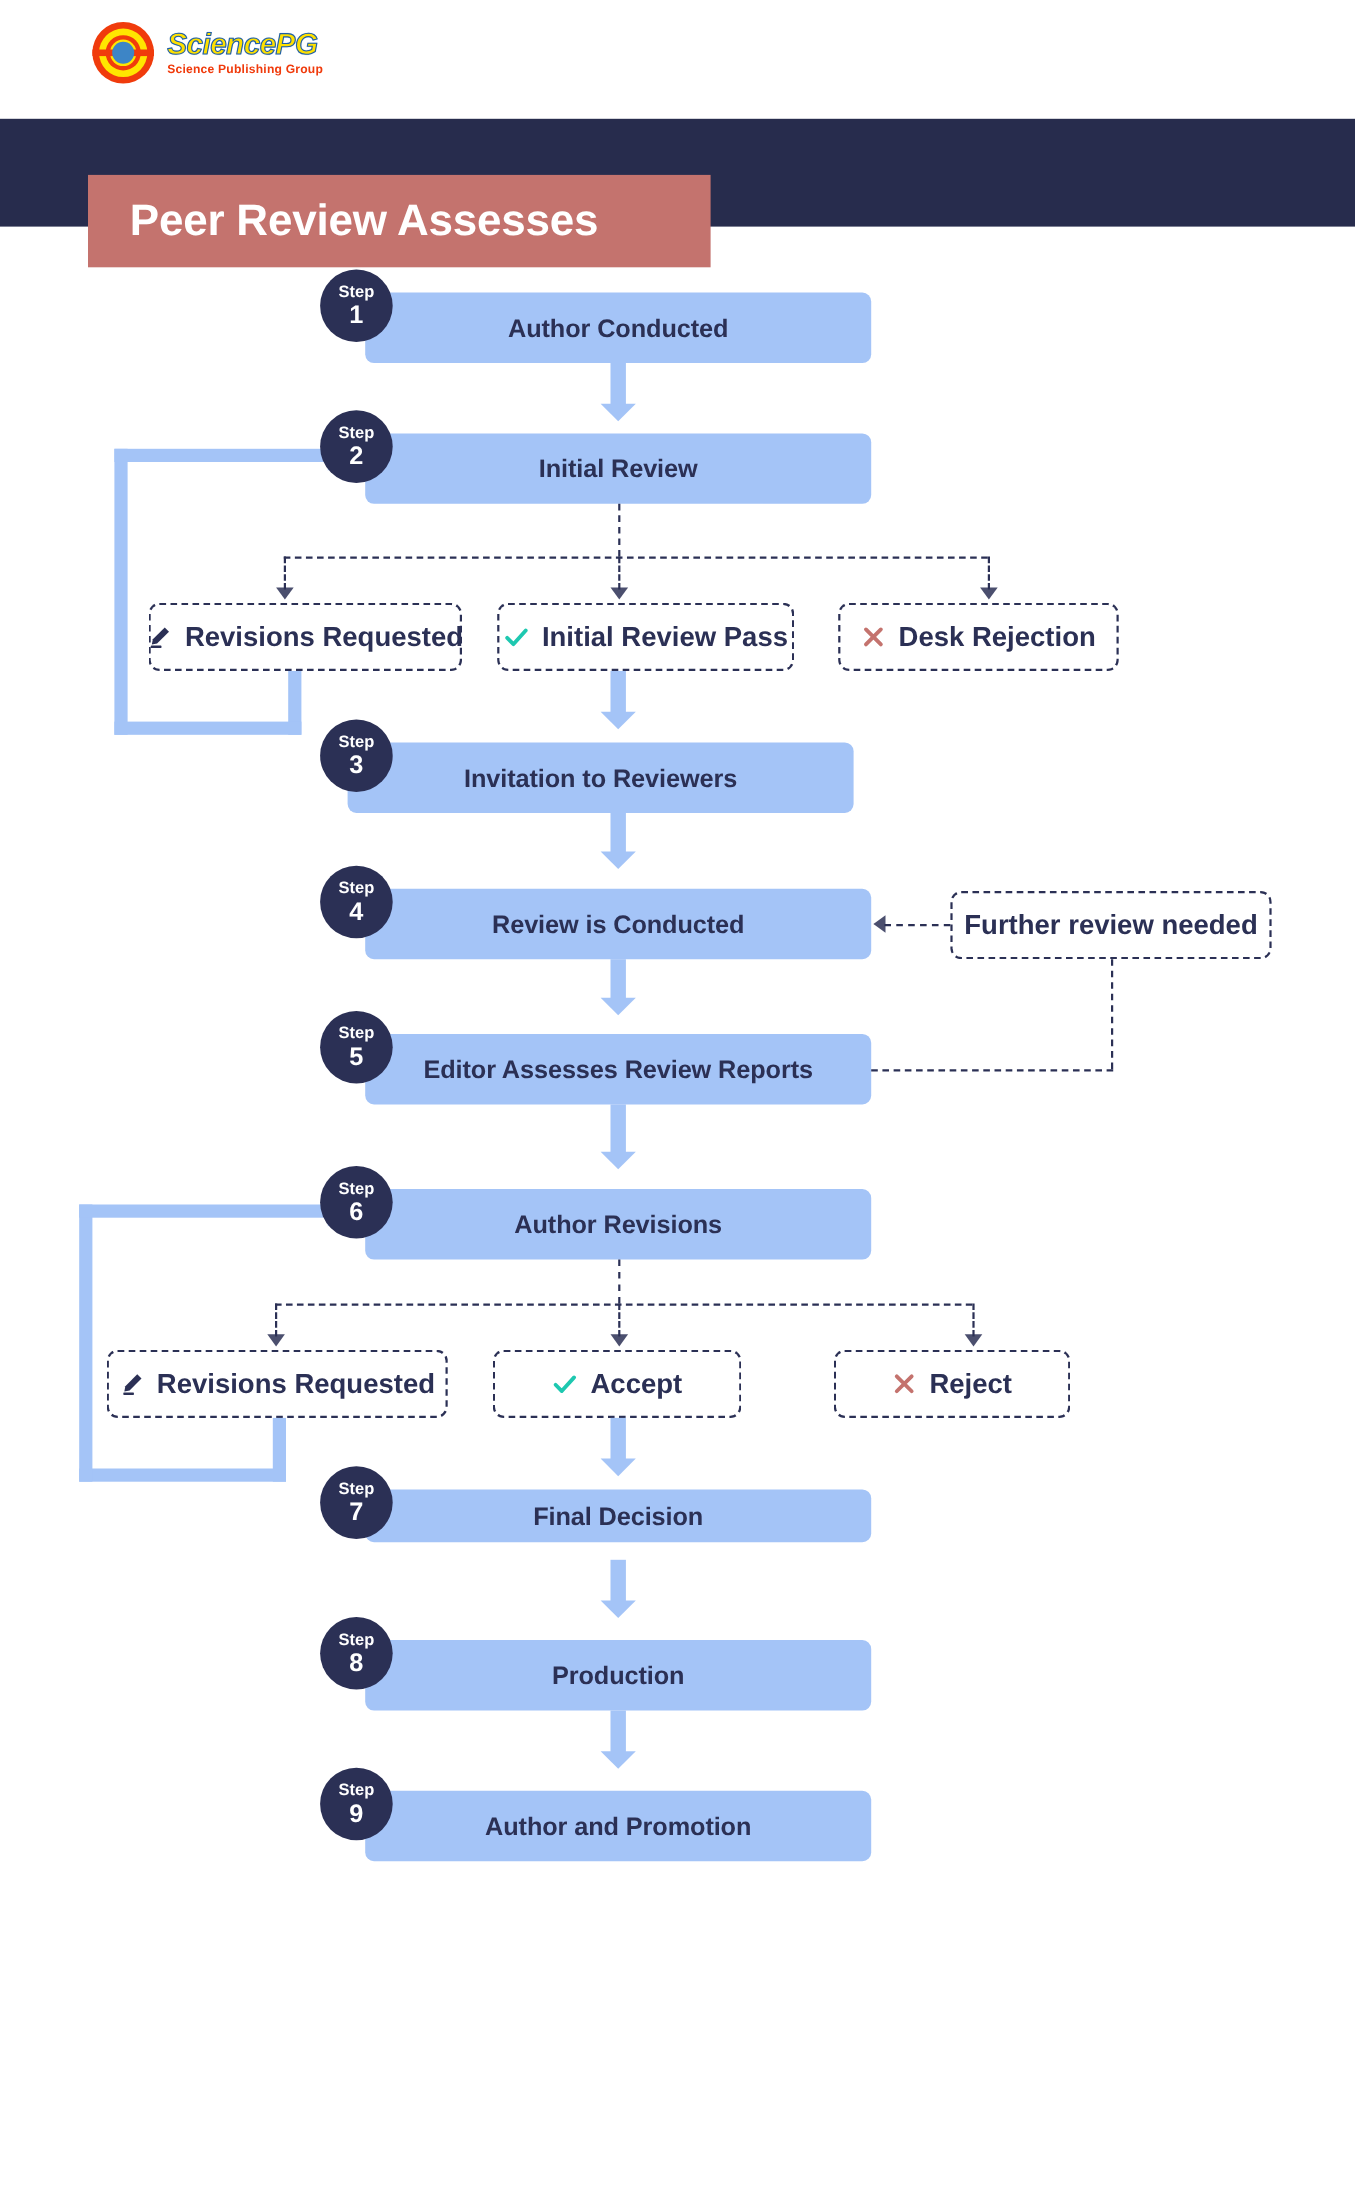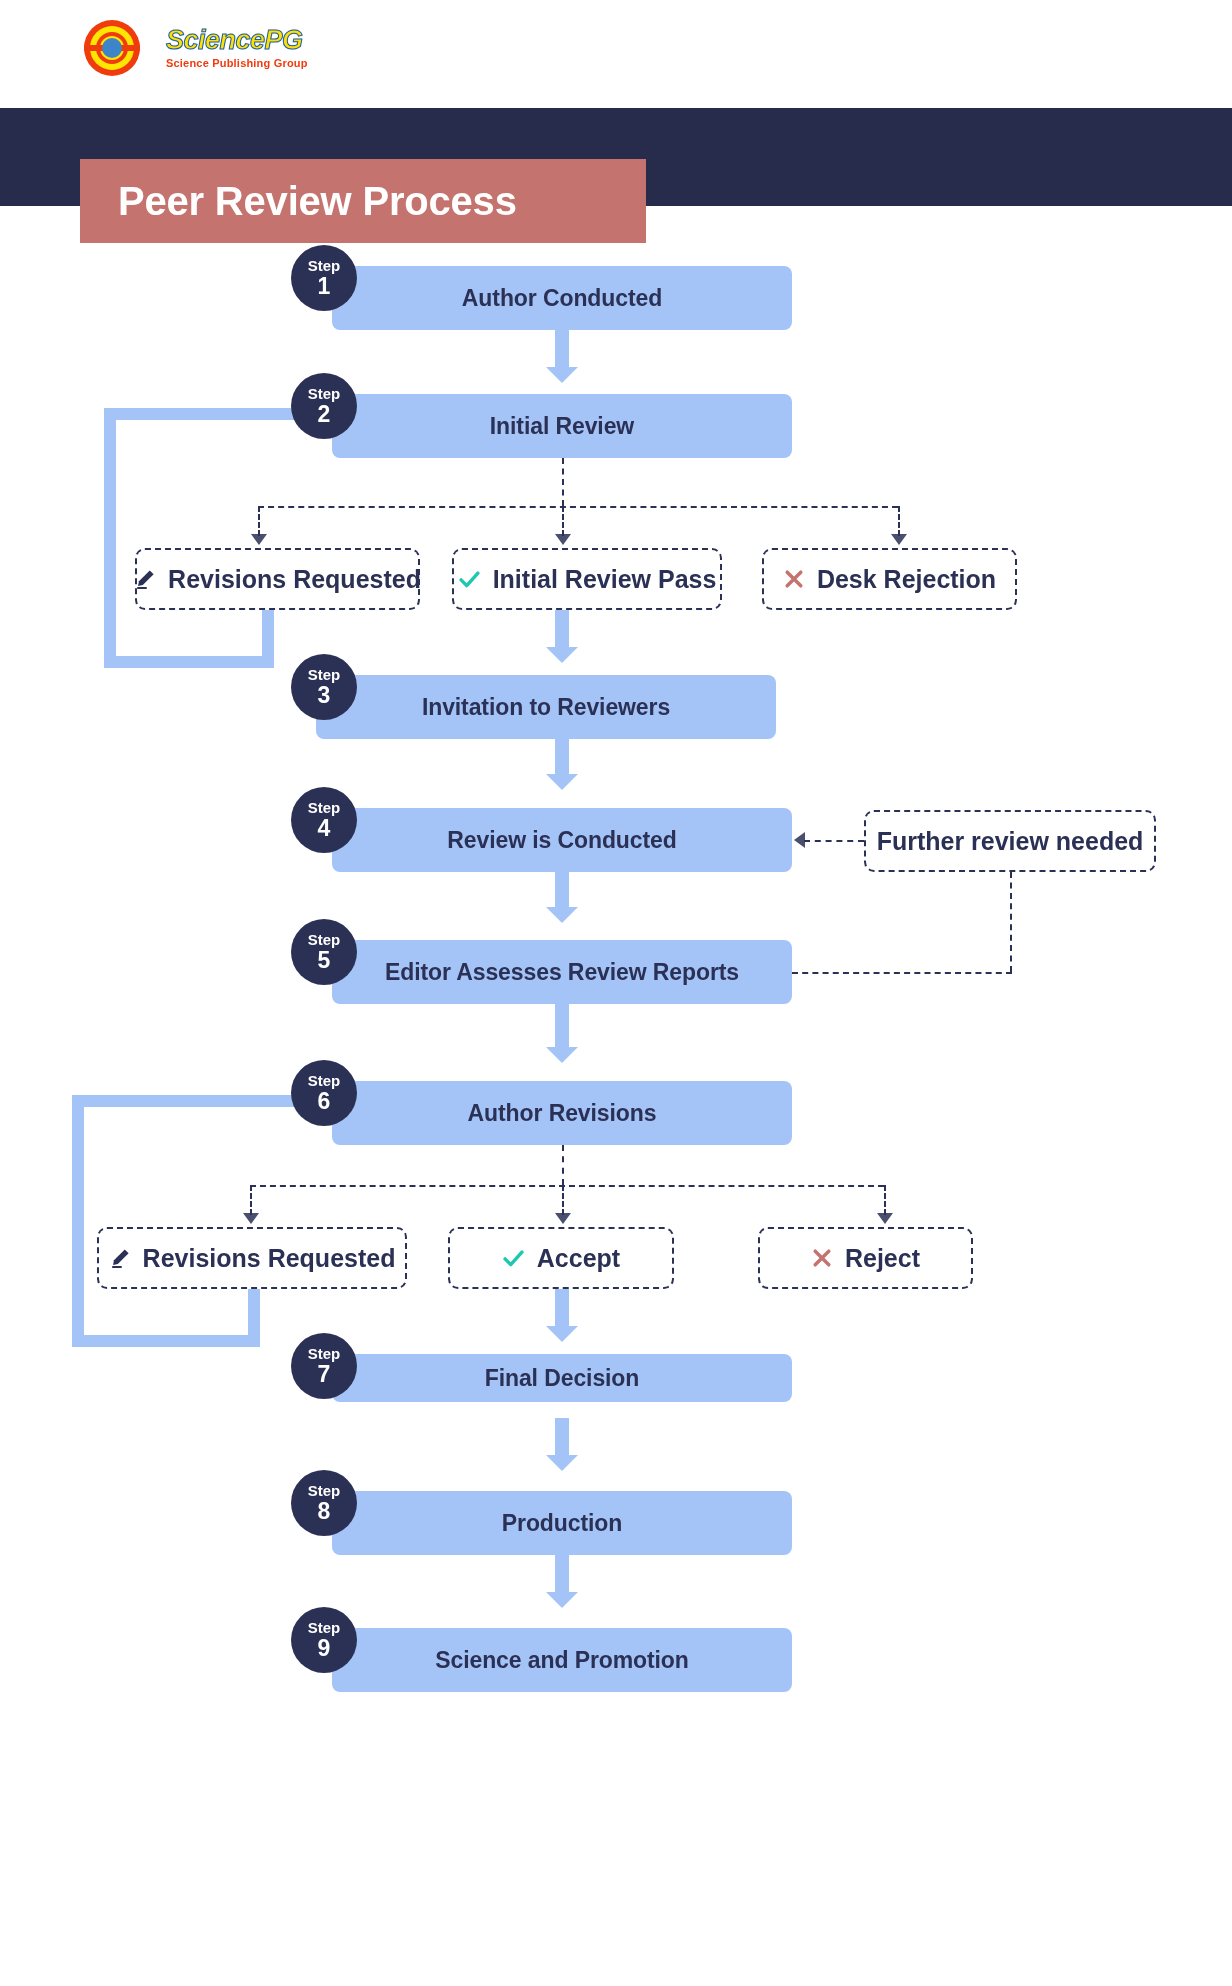--- a/index.html
+++ b/index.html
@@ -24,21 +24,21 @@
     position: absolute;
     left: 0; top: 0;
     width: 1232px; height: 108px;
     background: #ffffff;
   }
   .logo-wrap {
     position: absolute;
     left: 84px; top: 20px;
     display: flex;
     align-items: center;
-    gap: 26px;
+    gap: 12px;
   }
   .logo-mark {
     position: relative;
     width: 56px; height: 56px;
     border-radius: 50%;
     background: #f03b0c;
     flex: 0 0 auto;
   }
   .logo-mark .ring-y1 {
     position: absolute; left: 6px; top: 6px;
@@ -258,21 +258,21 @@
       </div>
       <div class="logo-text">
         <div class="logo-title">SciencePG</div>
         <div class="logo-sub">Science Publishing Group</div>
       </div>
     </div>
   </div>
 
   <div class="header-band"></div>
   <div class="title-plate">
-    <div class="page-title">Peer Review Process</div>
+    <div class="page-title">Peer Review Assesses</div>
   </div>
 
   <div class="canvas">
 
     <div class="node" style="left:332px; top:60px; width:460px; height:64px;">
       <span class="node-label">Author Conducted</span>
     </div>
     <div class="badge" style="left:291px; top:39px;">
       <span class="b-step">Step</span>
       <span class="b-num">1</span>
@@ -438,21 +438,21 @@
       <span class="node-label">Production</span>
     </div>
     <div class="badge" style="left:291px; top:1264px;">
       <span class="b-step">Step</span>
       <span class="b-num">8</span>
     </div>
 
     <div class="varrow" style="left:555px; top:1349px; height:38px;"></div>
 
     <div class="node" style="left:332px; top:1422px; width:460px; height:64px;">
-      <span class="node-label">Science and Promotion</span>
+      <span class="node-label">Author and Promotion</span>
     </div>
     <div class="badge" style="left:291px; top:1401px;">
       <span class="b-step">Step</span>
       <span class="b-num">9</span>
     </div>
 
   </div>
 </div>
 
 </body></html>

